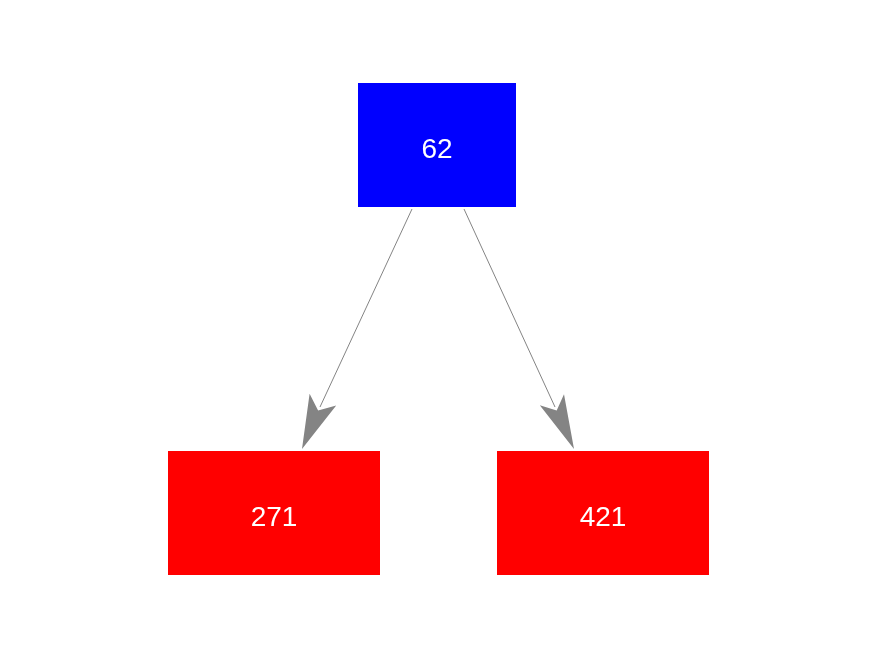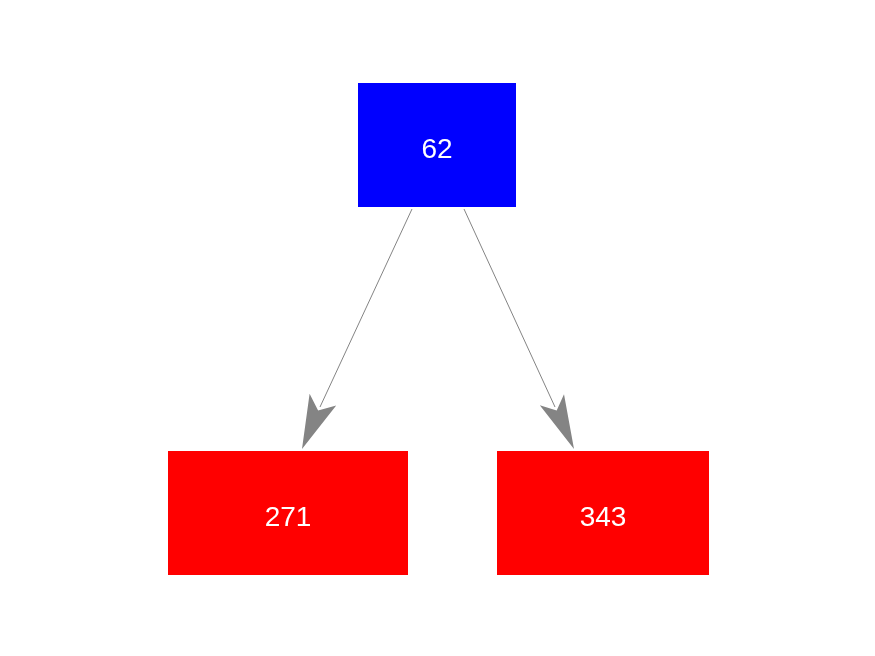--- a/index.html
+++ b/index.html
@@ -31,21 +31,21 @@
   }
   .node-root {
     left: 358px;
     top: 83px;
     width: 158px;
     height: 124px;
   }
   .node-child-left {
     left: 168px;
     top: 451px;
-    width: 240px;
+    width: 212px;
     height: 124px;
   }
   .node-child-right {
     left: 497px;
     top: 451px;
     width: 212px;
     height: 124px;
   }
   .node-label {
     font-size: 28px;
@@ -72,16 +72,16 @@
 
   <div class="node node-root" style="background: rgb(0, 0, 255);">
     <span class="node-label" style="color: rgb(255, 255, 255);">62</span>
   </div>
 
   <div class="node node-child-left" style="background: rgb(255, 0, 0);">
     <span class="node-label" style="color: rgb(255, 255, 255);">271</span>
   </div>
 
   <div class="node node-child-right" style="background: rgb(255, 0, 0);">
-    <span class="node-label" style="color: rgb(255, 255, 255);">343</span>
+    <span class="node-label" style="color: rgb(255, 255, 255);">421</span>
   </div>
 
 </div>
 
 </body></html>

